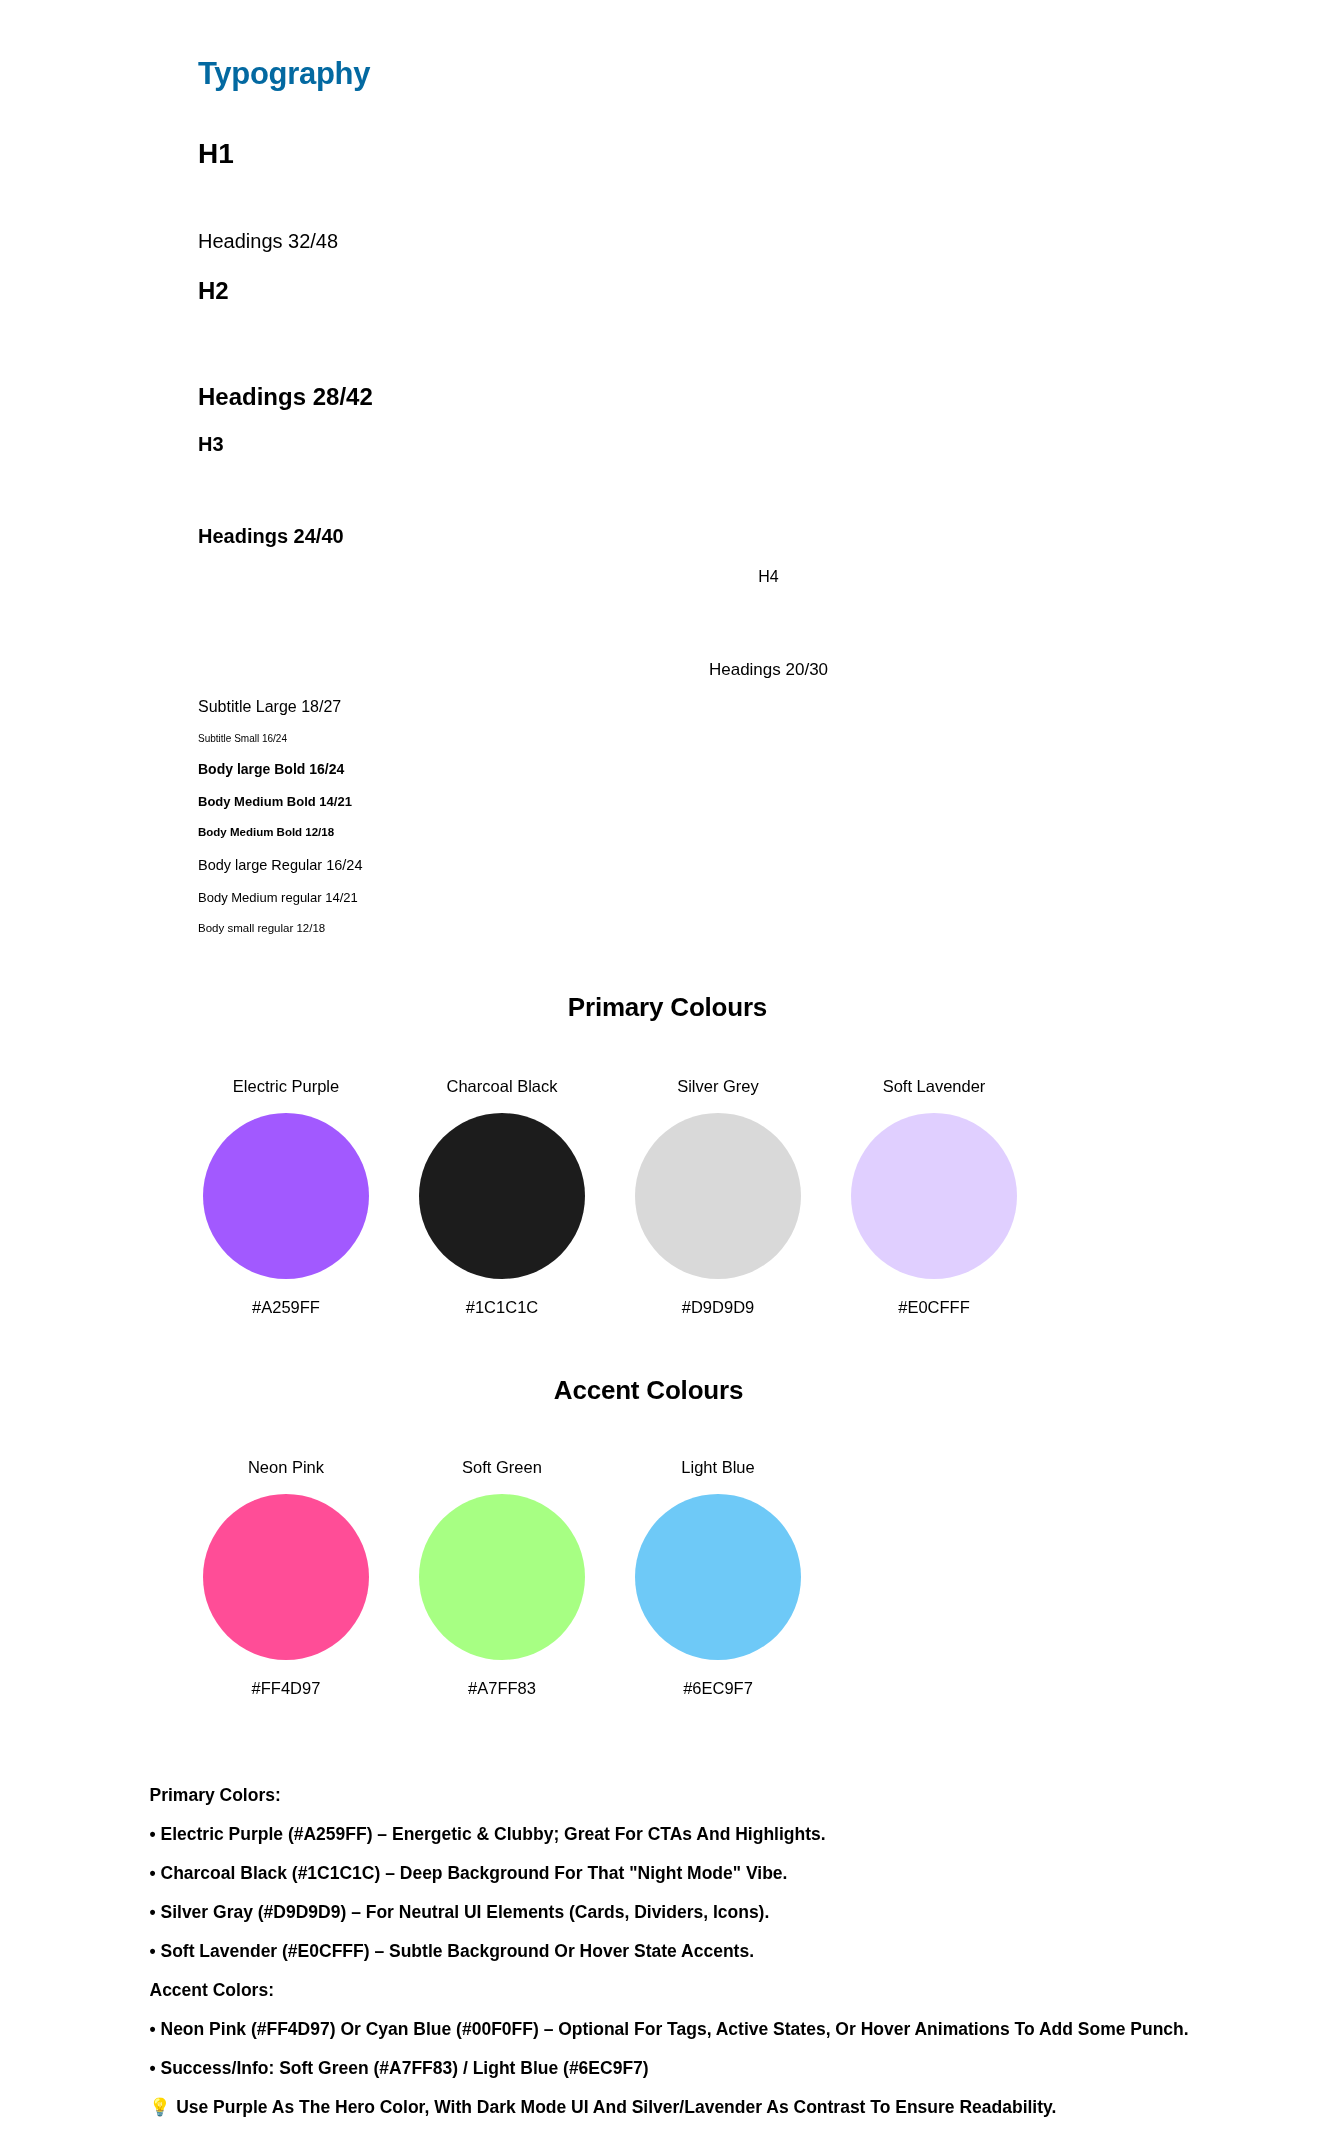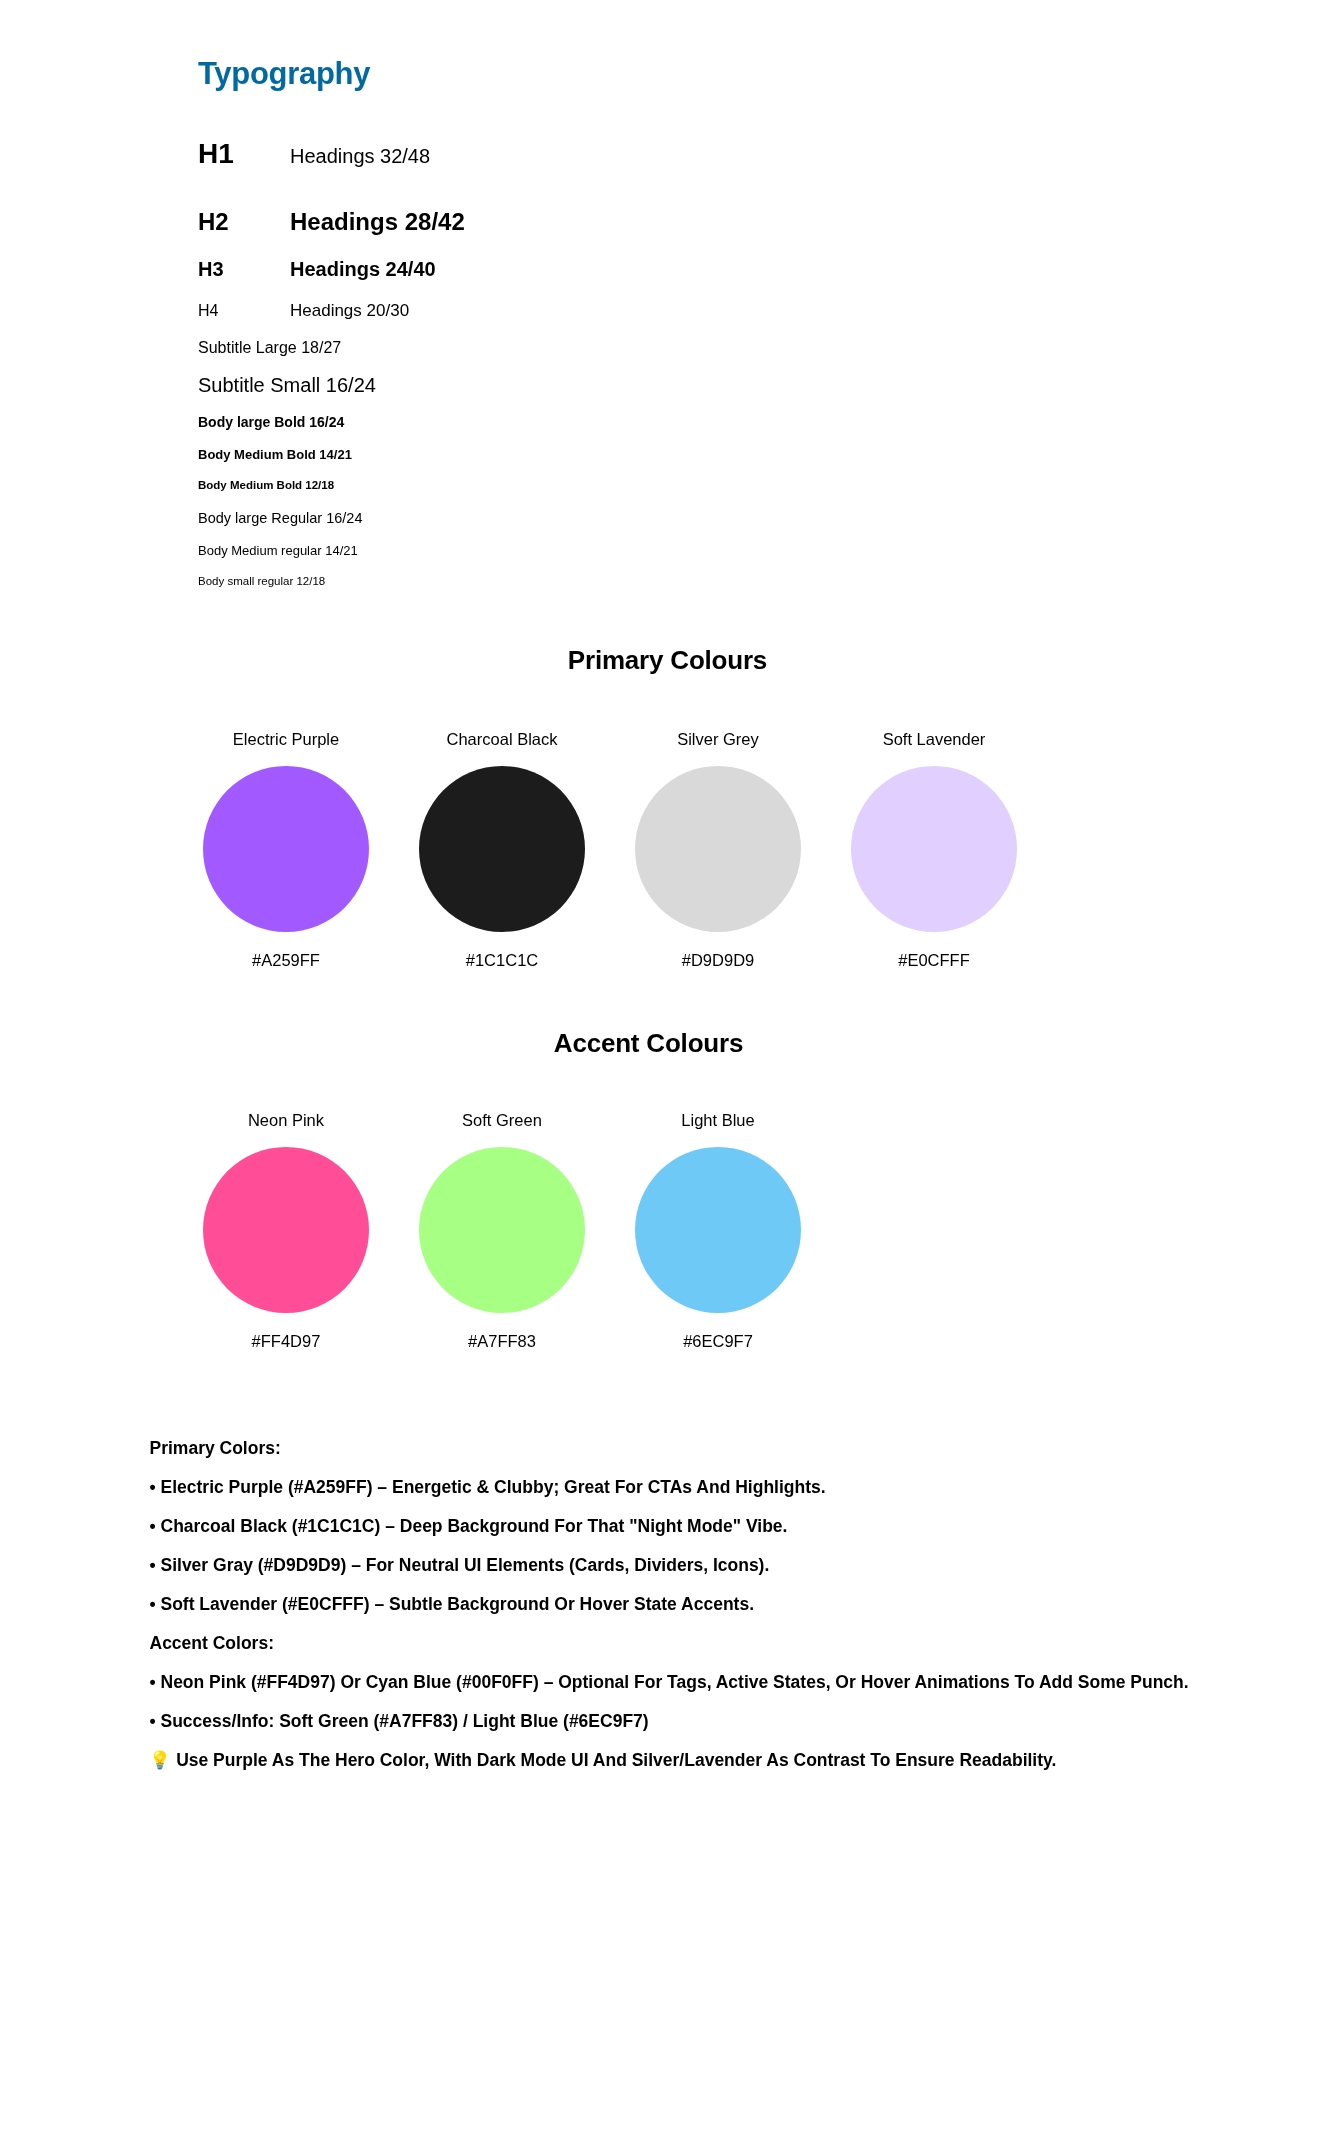--- a/index.html
+++ b/index.html
@@ -30,20 +30,21 @@
     font-size: 31px;
     font-weight: bold;
     letter-spacing: -0.3px;
     margin: 0 0 46px 0;
     color: #0369a1;
   }
   .typo-row {
     display: flex;
     align-items: baseline;
     margin-bottom: 0;
+    flex-direction: column;
   }
   .typo-tag {
     flex: 0 0 92px;
     font-weight: bold;
     color: #000;
   }
   .typo-sample { color: #000; }
 
   .row-h1 { margin-bottom: 24px; }
   .row-h1 .typo-tag { font-size: 28px; }
@@ -59,21 +60,21 @@
 
   .row-h4 { margin-bottom: 18px; align-items: center; }
   .row-h4 .typo-tag { font-size: 16px; font-weight: normal; }
   .row-h4 .typo-sample { font-size: 17px; font-weight: normal; }
 
   .typo-line {
     color: #000;
     margin-bottom: 17px;
   }
   .t-sub-lg { font-size: 16px; font-weight: normal; }
-  .t-sub-sm { font-size: 20px; font-weight: normal; }
+  .t-sub-sm { font-size: 10px; font-weight: normal; }
   .t-body-lg-b { font-size: 14px; font-weight: bold; }
   .t-body-md-b { font-size: 13px; font-weight: bold; }
   .t-body-sm-b { font-size: 11.5px; font-weight: bold; margin-bottom: 19px; }
   .t-body-lg-r { font-size: 14.5px; font-weight: normal; }
   .t-body-md-r { font-size: 13px; font-weight: normal; }
   .t-body-sm-r { font-size: 11.5px; font-weight: normal; margin-bottom: 0; }
 
   
   .palette-section { margin-top: 58px; }
   .palette-title {

